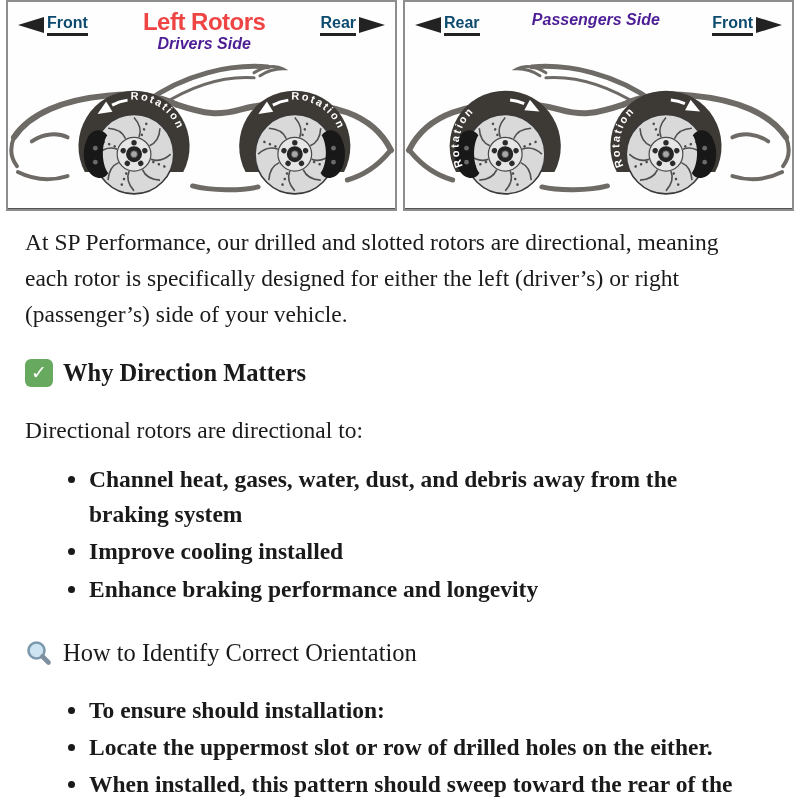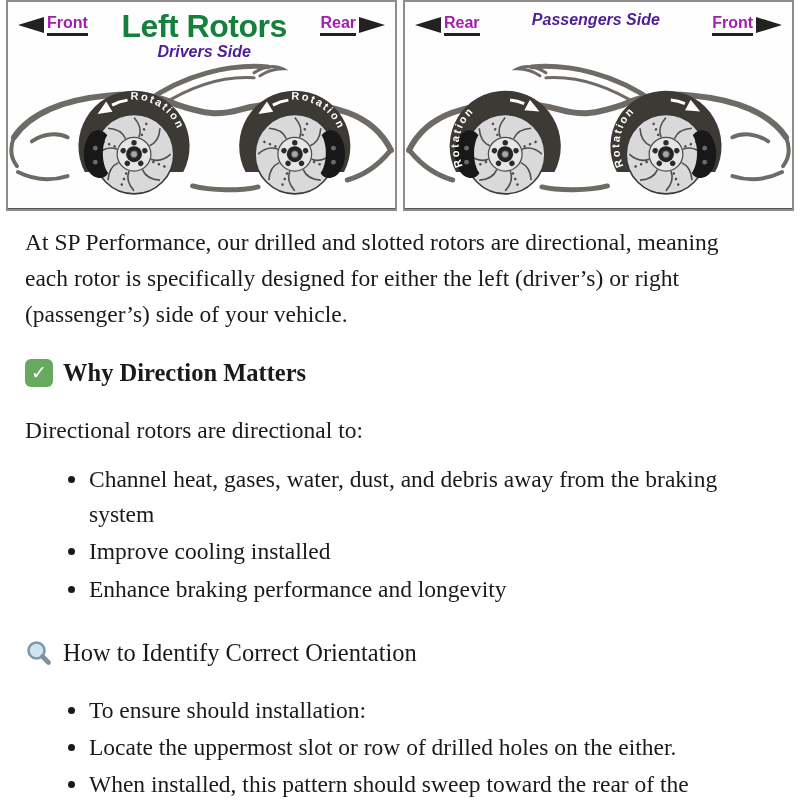--- a/index.html
+++ b/index.html
@@ -4,39 +4,39 @@
 <style>
   html,body{margin:0;padding:0;background:#ffffff;}
   body{width:800px;height:800px;overflow:hidden;font-family:"Liberation Serif",serif;color:#1a1a1a;}
   .page{width:800px;}
 
   
   .diagram{margin:4px 6px 0 6px;display:flex;gap:6px;}
   .panel{flex:1 1 0;border:2.5px solid #8f8d8b;background:#fefefe;box-shadow:0 -1px 0 #555 inset;}
   .panel-header{display:flex;justify-content:space-between;align-items:flex-start;padding:8px 10px 0 10px;height:48px;box-sizing:border-box;}
   .dir{display:inline-flex;align-items:center;gap:3px;margin-top:4px;}
-  .dir-text{font-family:"Liberation Sans",sans-serif;font-weight:bold;font-size:16px;color:#a21caf;border-bottom:3px solid #222;line-height:1.1;padding-bottom:1px;}
+  .dir-text{font-family:"Liberation Sans",sans-serif;font-weight:bold;font-size:16px;color:#0c4a6e;border-bottom:3px solid #222;line-height:1.1;padding-bottom:1px;}
   .tri{width:0;height:0;display:inline-block;}
   .tri-left{border-top:8px solid transparent;border-bottom:8px solid transparent;border-right:26px solid #222;}
   .tri-right{border-top:8px solid transparent;border-bottom:8px solid transparent;border-left:26px solid #222;}
   .panel-title-block{text-align:center;flex:1 1 auto;}
-  .panel-title{font-family:"Liberation Sans",sans-serif;font-weight:bold;font-size:32px;line-height:1.0;color:#15803d;letter-spacing:-0.5px;}
+  .panel-title{font-family:"Liberation Sans",sans-serif;font-weight:bold;font-size:24px;line-height:1.0;color:#ef4444;letter-spacing:-0.5px;}
   .panel-subtitle{font-family:"Liberation Sans",sans-serif;font-weight:bold;font-style:italic;font-size:16px;color:#4c1d95;margin-top:1px;}
   .car-svg{display:block;width:100%;height:auto;}
   .rot{font-family:"Liberation Sans",sans-serif;font-weight:bold;font-size:11px;fill:#ffffff;letter-spacing:2px;}
 
   
   .text-wrap{padding:14px 20px 0 25px;}
   .intro{font-size:23.5px;line-height:1.53;margin:0 0 26px 0;max-width:726px;}
   .sec-heading{display:flex;align-items:center;gap:10px;font-size:24.5px;font-weight:bold;margin:0 0 26px 0;}
   .sec-heading.light{font-weight:normal;margin-top:32px;}
   .check-icon{display:inline-flex;align-items:center;justify-content:center;width:28px;height:28px;border-radius:6px;background:#67a95f;color:#ffffff;font-family:"DejaVu Sans",sans-serif;font-weight:bold;font-size:19px;line-height:1;}
   .mag-icon{display:inline-block;width:28px;height:28px;}
   .lead{font-size:23.5px;line-height:1.5;margin:0 0 14px 0;}
-  ul.blist{margin:10px 0 6px 0;padding:0 0 0 64px;list-style:disc outside;}
+  ul.blist{margin:10px 0 6px 0;padding:0 0 0 64px;list-style:disc outside;font-weight:bold;}
   ul.blist li{font-size:23.5px;line-height:1.5;margin:2px 0;max-width:665px;}
   ul.blist li::marker{color:#1a1a1a;}
 </style>
 </head>
 <body>
 
 <svg width="0" height="0" style="position:absolute" aria-hidden="true">
   <defs>
     <g id="dotcol" fill="#4a4a4a">
       <circle cy="-33" r="1.3"></circle>

